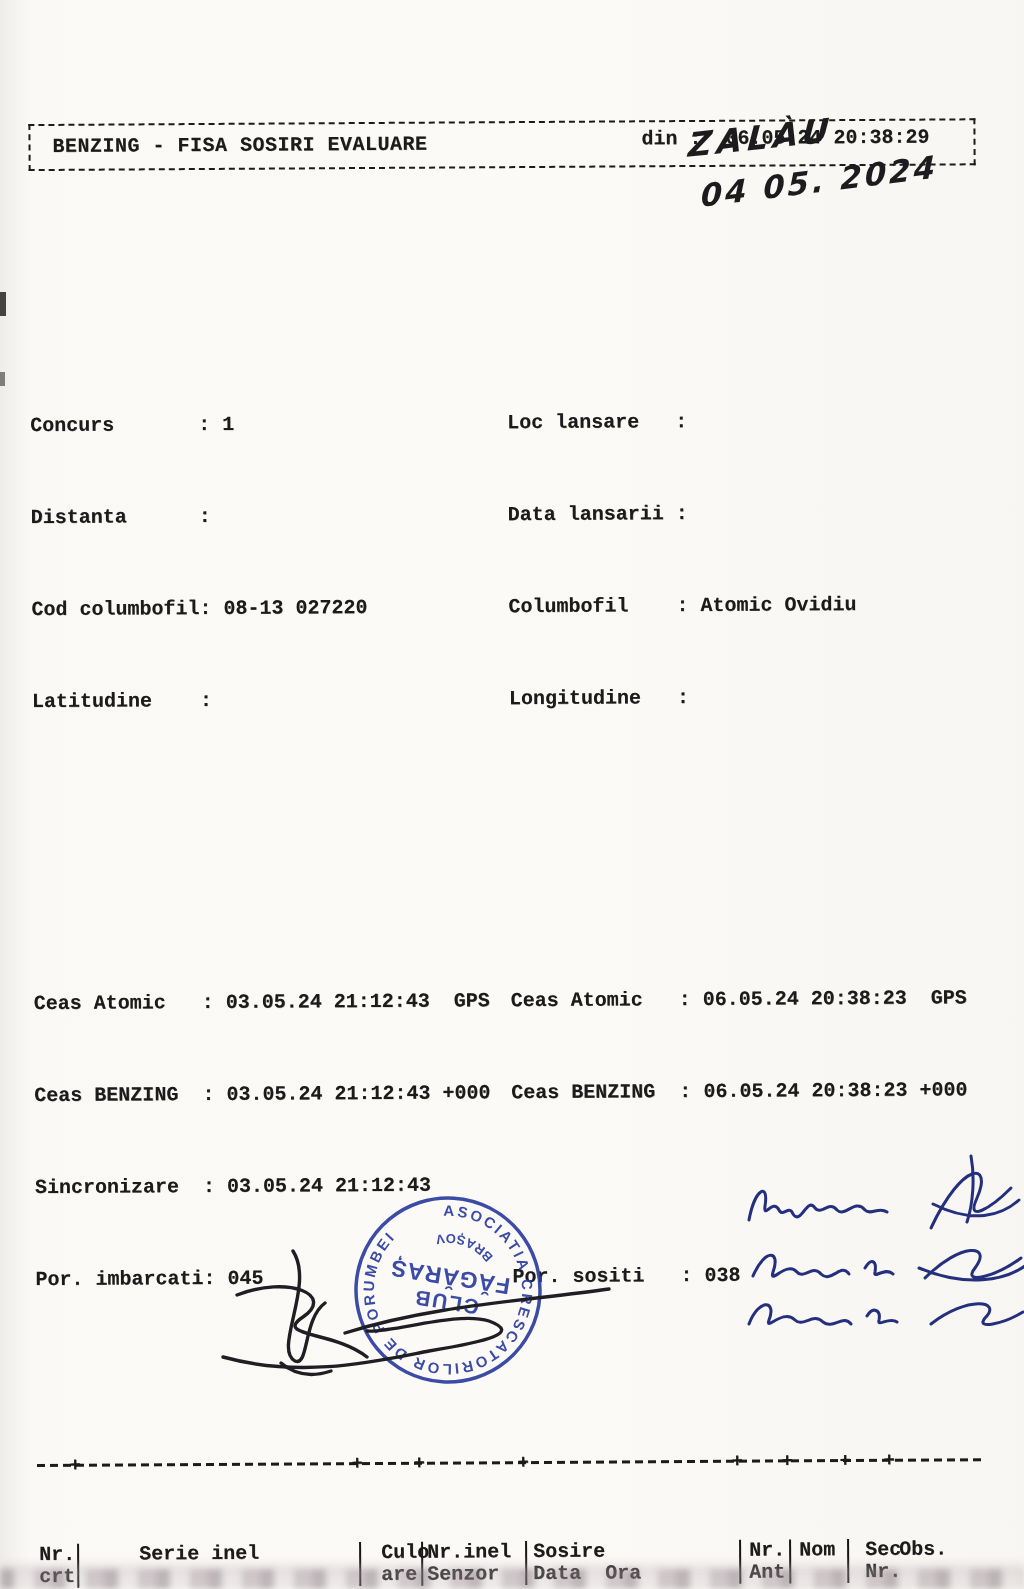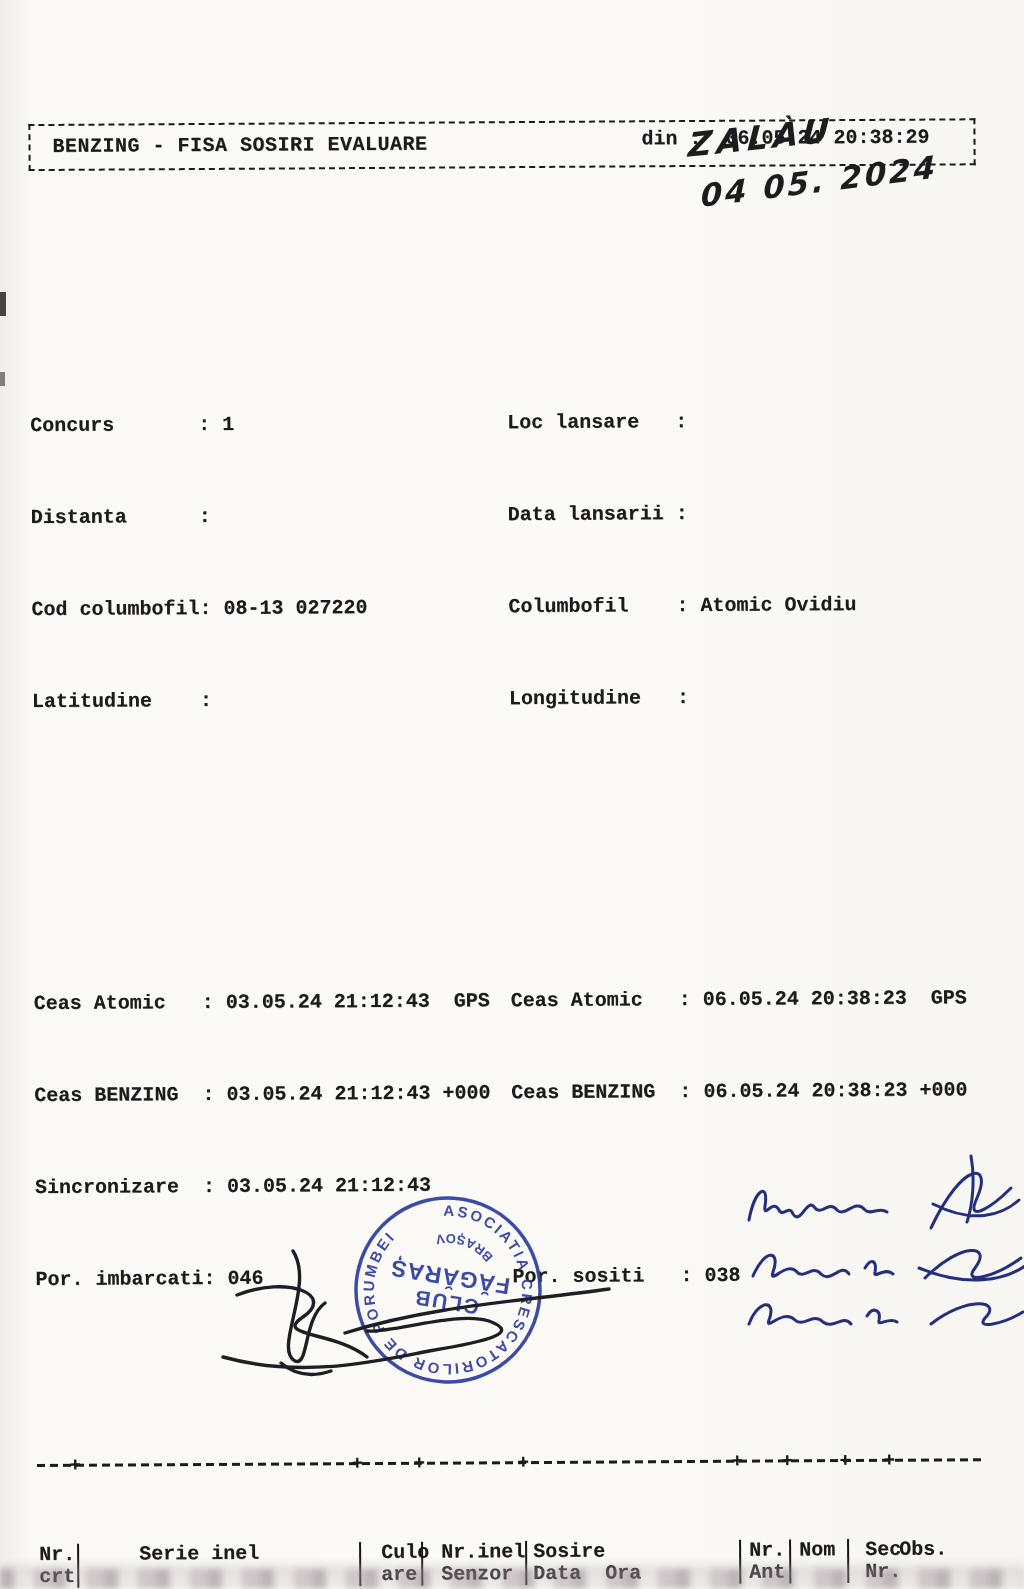--- a/index.html
+++ b/index.html
@@ -34,21 +34,21 @@
     background-size:100% 3px;background-repeat:no-repeat;background-position:0 4px;}
   .tsep .plus{position:absolute;top:-5px;font-size:19px;}
   .plus::before{content:"+";}
   .p0{left:33px}.p1{left:315px}.p2{left:377px}.p3{left:481px}.p4{left:695px}.p5{left:745px}.p6{left:803px}.p7{left:847px}
   .thead{padding:3px 0 4px 0;}
   .thead > div{line-height:22px;}
   .bl{border-left:2px solid #161616;}
   .c0{padding-left:2px;}
   .chdr1{padding-left:60px;}
   .c2{padding-left:20px;}
-  .c3{padding-left:18px;}
+  .c3{padding-left:4px;}
   .c4{padding-left:6px;}
   .c5{padding-left:8px;}
   .c6{padding-left:8px;}
   .c7{padding-left:16px;}
   .c8{padding-left:8px;}
   
   .overlay{position:absolute;pointer-events:none;}
   .hand{font-family:"DejaVu Sans",sans-serif;font-style:italic;font-weight:700;color:#1c1c1e;white-space:pre;}
   .hand-loc{left:688px;top:118px;font-size:33px;letter-spacing:5px;transform:rotate(-6deg) skewX(-10deg);}
   .hand-date{left:700px;top:163px;font-size:31px;letter-spacing:3px;transform:rotate(-7deg) skewX(-8deg);}
@@ -109,21 +109,21 @@
           <span class="lcol"><span>Ceas BENZING  : </span><span>03.05.24 21:12:43 +000</span></span>
           <span class="rcol"><span>Ceas BENZING  : </span><span>06.05.24 20:38:23 +000</span></span>
         </div>
       
         <div class="tworow frow">
           <span class="lcol"><span>Sincronizare  : </span><span>03.05.24 21:12:43</span></span>
           <span class="rcol"><span></span><span></span></span>
         </div>
       
         <div class="tworow frow">
-          <span class="lcol"><span>Por. imbarcati: </span><span>046</span></span>
+          <span class="lcol"><span>Por. imbarcati: </span><span>045</span></span>
           <span class="rcol"><span>Por. sositi   : </span><span>038</span></span>
         </div>
       </div>
 
     <div class="tbl">
       <div class="tsep"><span class="plus p0"></span><span class="plus p1"></span><span class="plus p2"></span><span class="plus p3"></span><span class="plus p4"></span><span class="plus p5"></span><span class="plus p6"></span><span class="plus p7"></span></div>
 
       <div class="cols thead">
         <div class="c0"><div>Nr.</div><div>crt</div></div>
         <div class="bl chdr1"><div>Serie inel</div><div></div></div>

